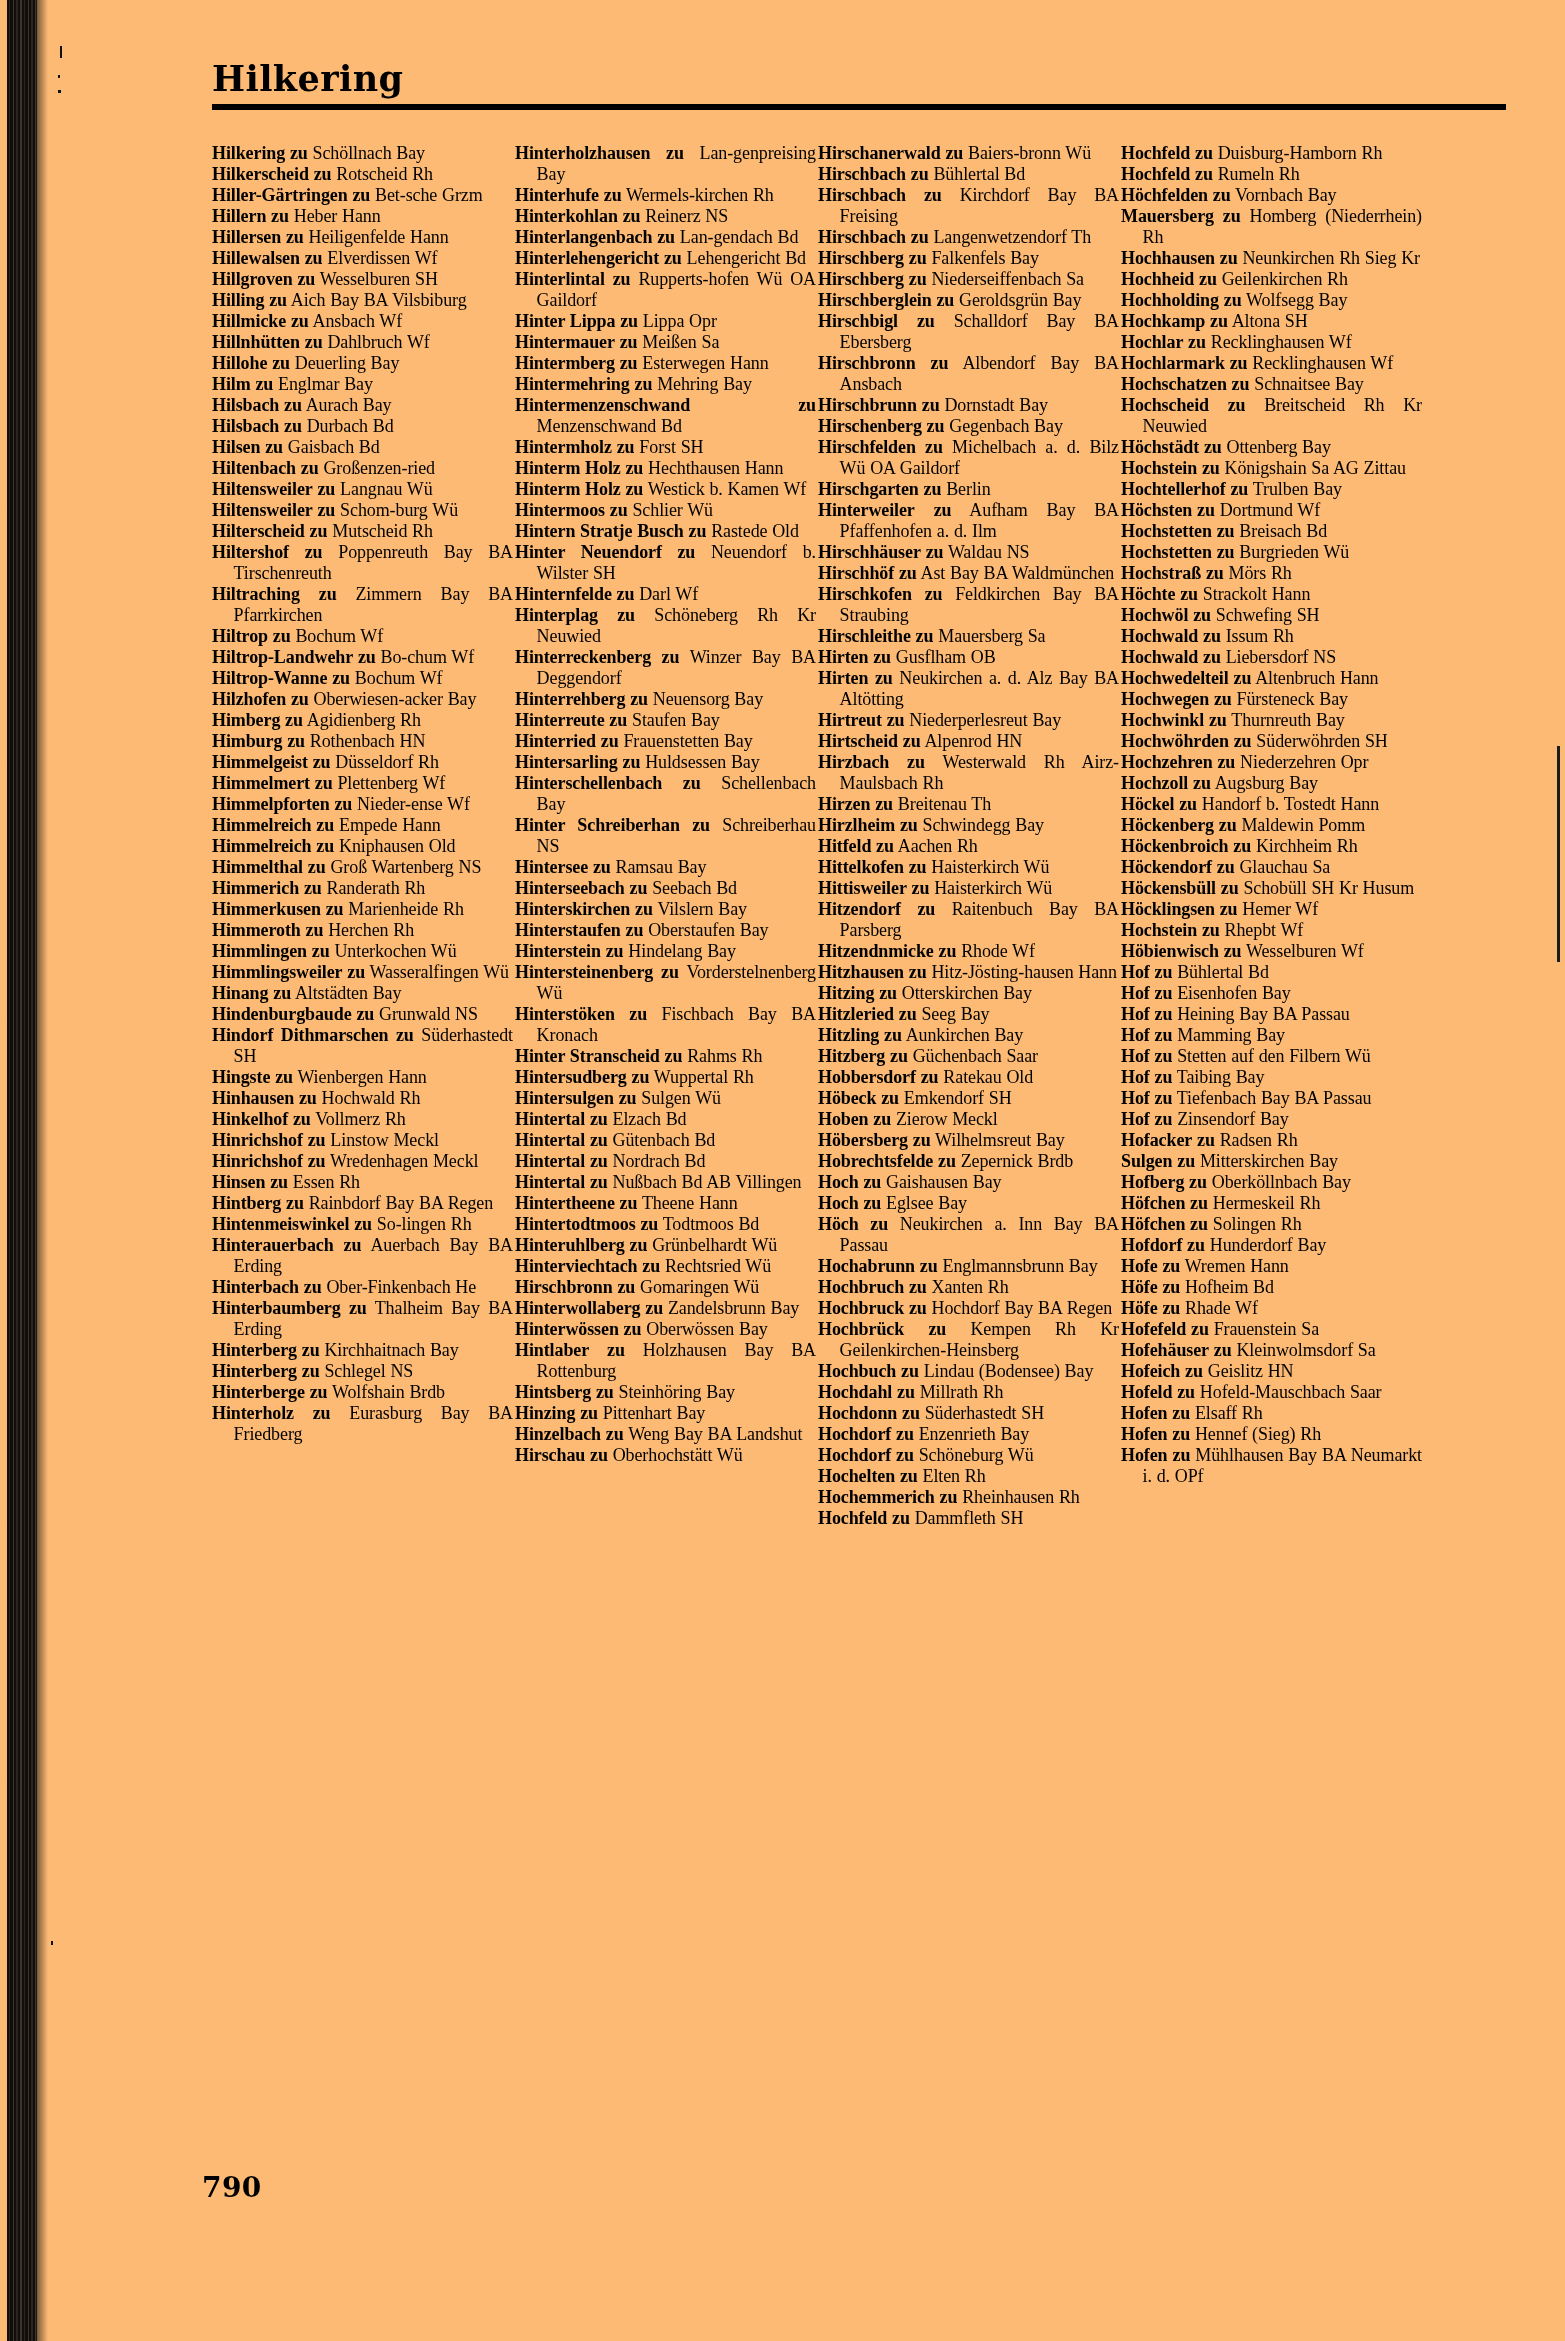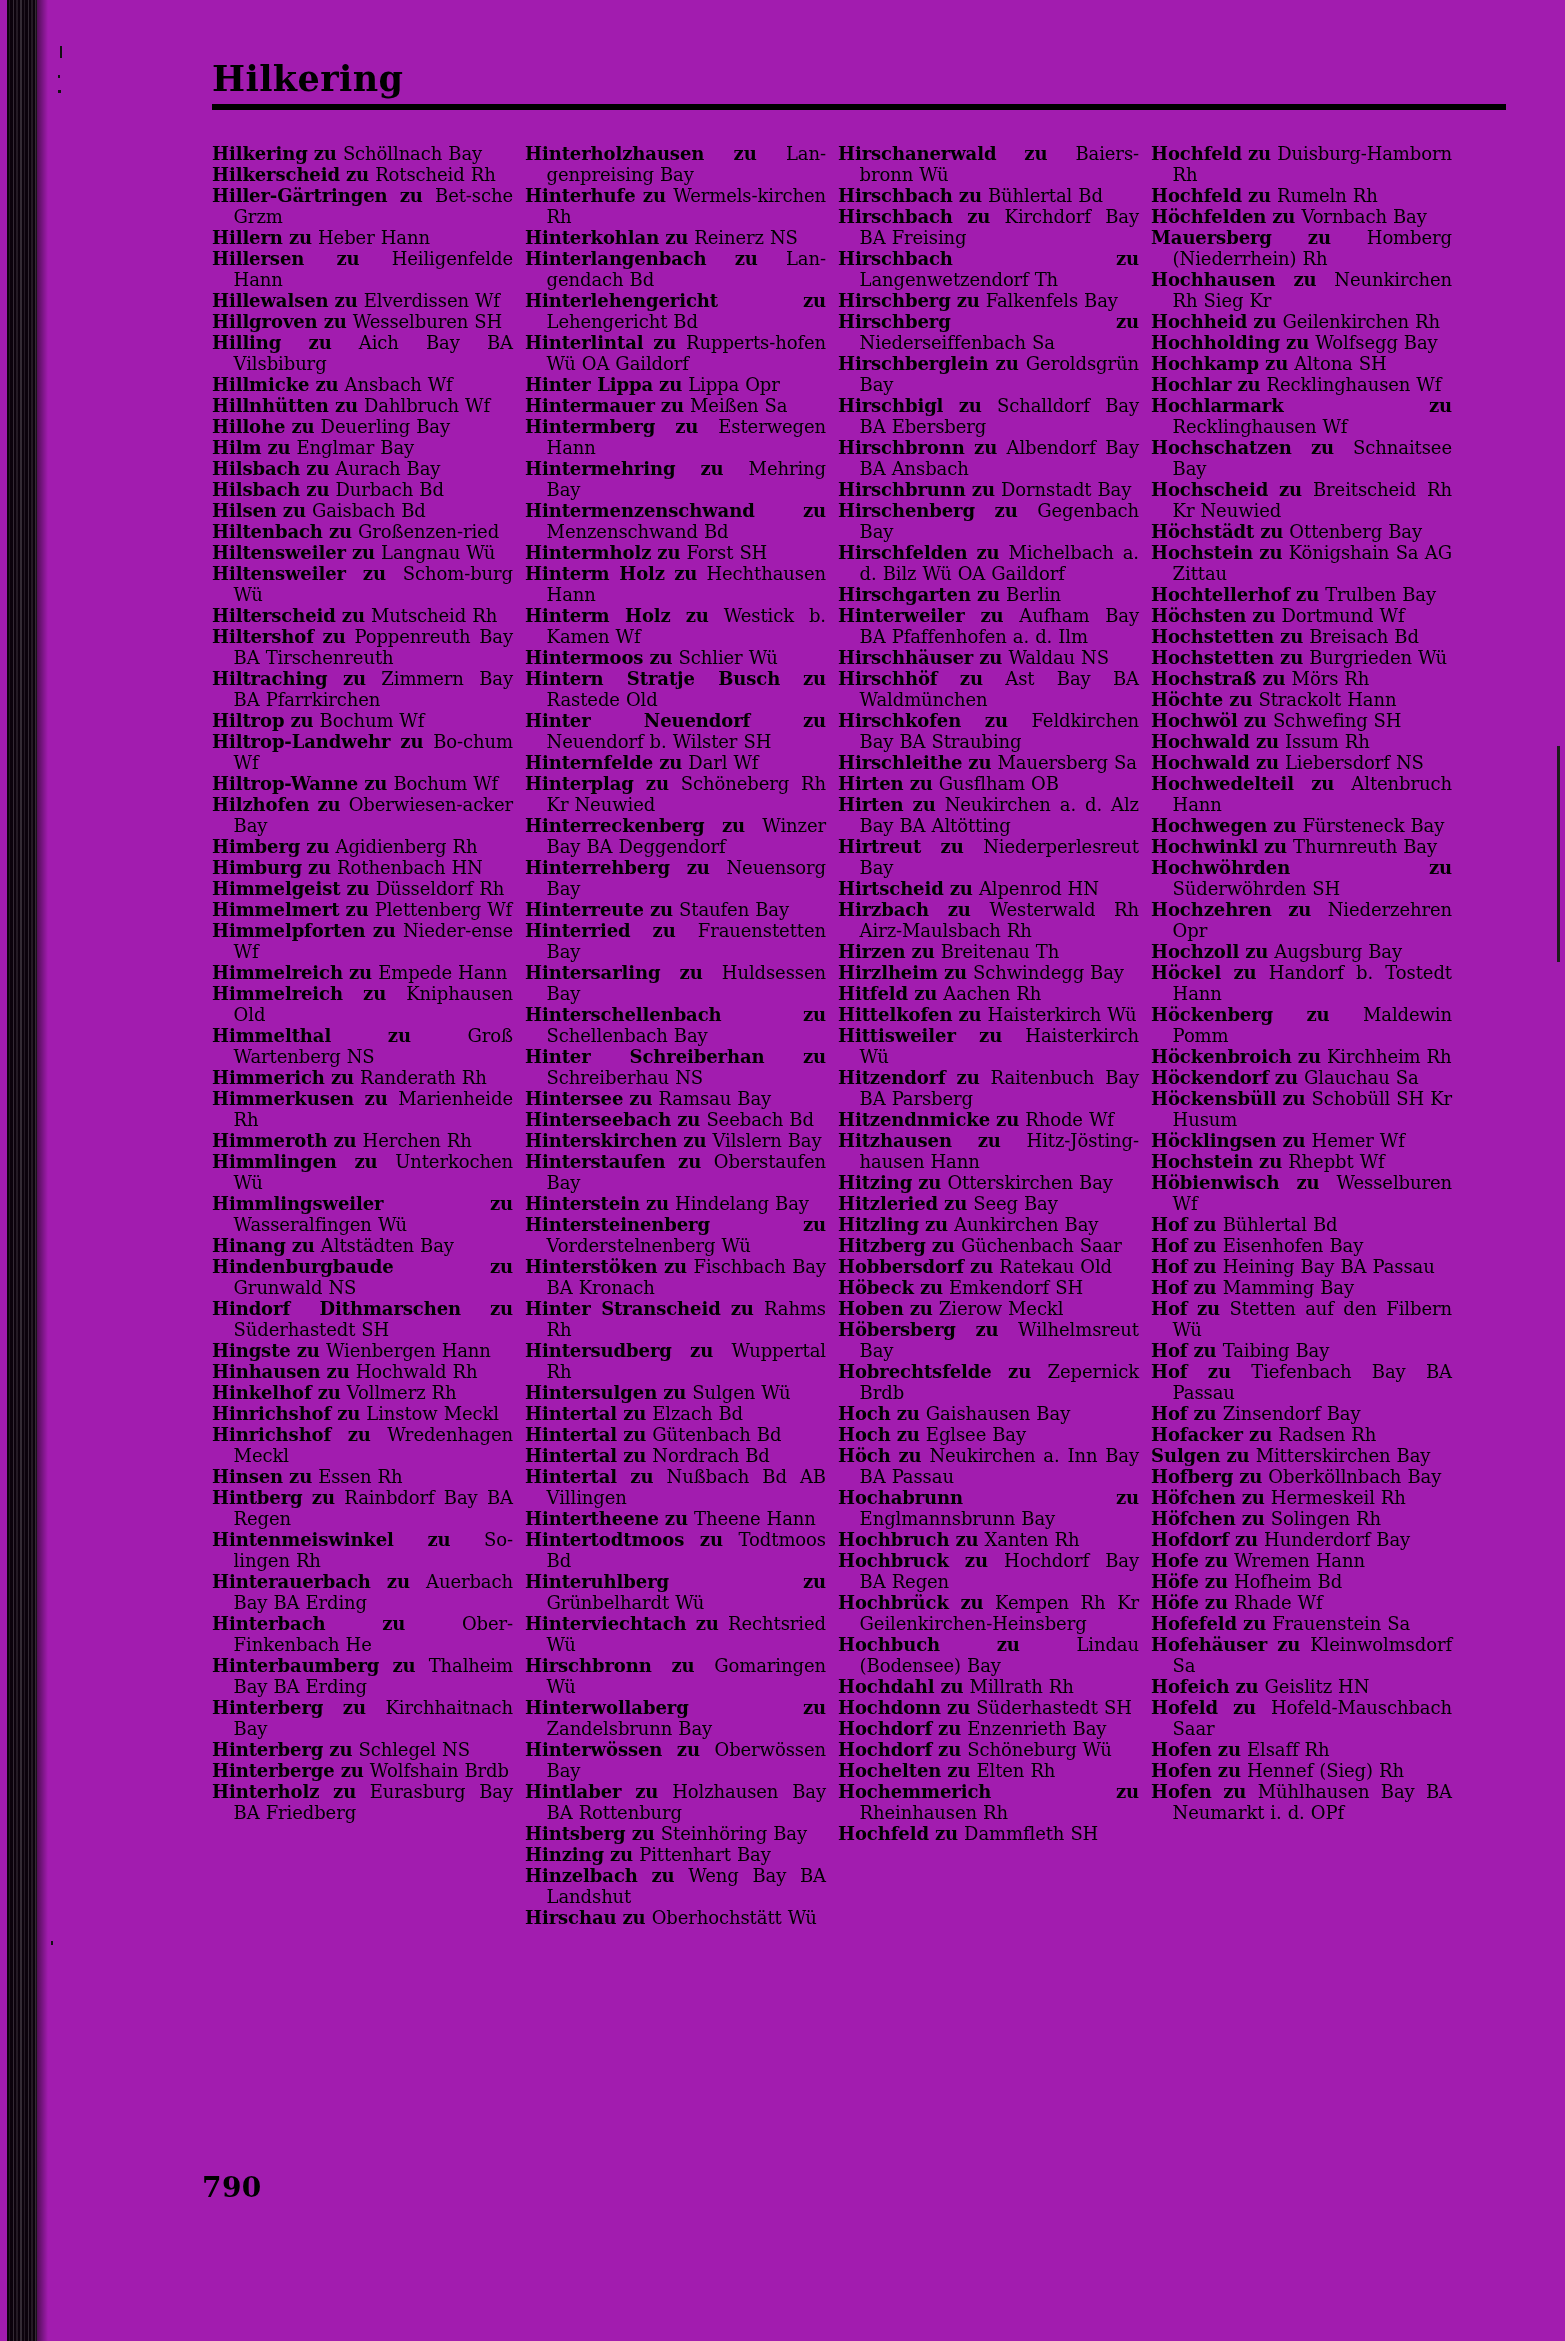--- a/index.html
+++ b/index.html
@@ -5,21 +5,21 @@
 <style>
   html, body {
     margin: 0;
     padding: 0;
     background: #ffffff;
   }
   .page {
     position: relative;
     width: 1566px;
     height: 2342px;
-    background: #a21caf;
+    background: #fdba74;
     overflow: hidden;
     font-family: "DejaVu Serif", "Liberation Serif", serif;
   }
 
   
   .gutter {
     position: absolute;
     left: 6.6px;
     top: 0;
     width: 30px;
@@ -69,21 +69,22 @@
   }
 
   
   .columns {
     position: absolute;
     left: 212px;
     top: 143px;
     width: 1299px;
     height: 1990px;
     display: flex;
-    gap: 12px;
+    gap: 2px;
+    font-family: Liberation Serif, serif;
   }
   .col {
     width: 301px;
     flex: 0 0 301px;
   }
 
   .entry {
     margin: 0 0 0 0;
     padding: 0;
     font-size: 18px;

